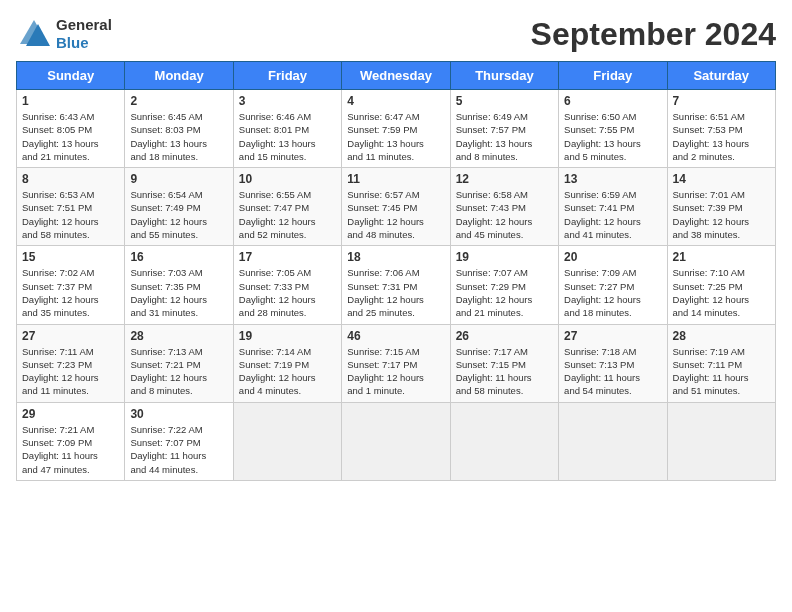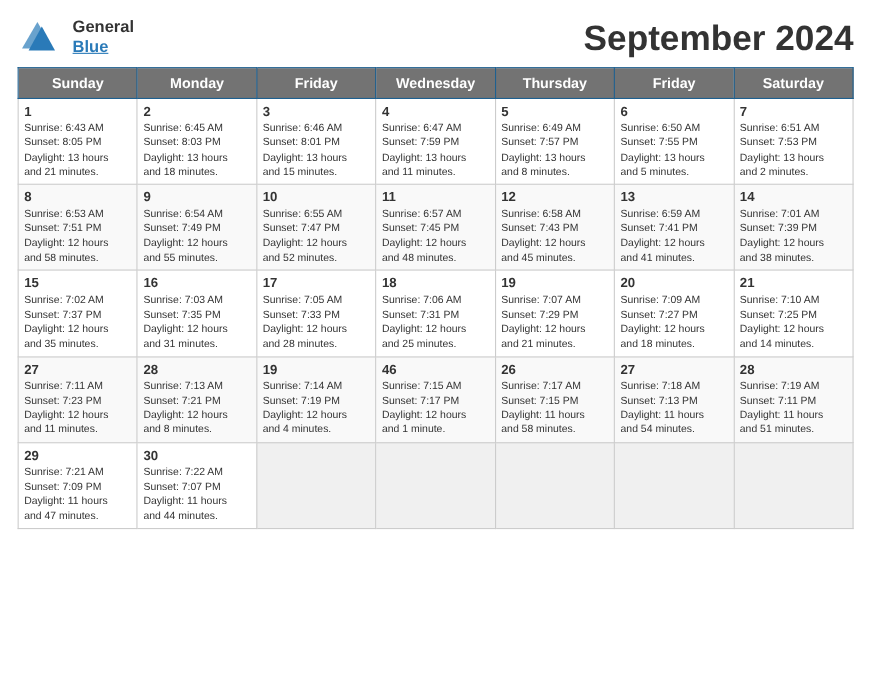--- a/index.html
+++ b/index.html
@@ -12,33 +12,33 @@
     }
     .header {
       display: flex;
       justify-content: space-between;
       align-items: flex-start;
       margin-bottom: 8px;
     }
     .logo {
       display: flex;
       align-items: center;
-      gap: 14px;
+      gap: 4px;
     }
     .title-section { text-align: center; }
     .main-title { font-size: 32px; font-weight: bold; color: #333; }
     .subtitle { font-size: 14px; color: #555; }
 
     .calendar {
       width: 100%;
       border-collapse: collapse;
       border: 1px solid #ccc;
     }
     .calendar thead th {
-      background: #737373;
+      background: #3b82f6;
       color: #fff;
       font-size: 13px;
       font-weight: bold;
       text-align: center;
       padding: 6px 4px;
       border: 1px solid #1e6090;
     }
     .calendar tbody td {
       border: 1px solid #ccc;
       vertical-align: top;
@@ -73,21 +73,21 @@
 <div class="header">
   <div class="logo">
     <svg width="36" height="36" viewBox="0 0 36 36">
       <rect x="0" y="0" width="36" height="36" fill="white"></rect>
       <polygon points="18,4 32,28 4,28" fill="#2a7ab8" opacity="0.7"></polygon>
       <polygon points="22,8 34,30 10,30" fill="#2a7ab8"></polygon>
     </svg>
     <div>
       <div>
         <span style="font-size:15px;font-weight:bold;color:#333;">General</span><br>
-        <span style="font-size:15px;font-weight:bold;color:#2a7ab8;text-decoration:underline;">Blue</span>
+        <span style="font-size:15px;font-weight:bold;color:#2a7ab8;">Blue</span>
       </div>
     </div>
   </div>
   <div class="title-section">
     <div class="main-title">September 2024</div>
   </div>
 </div>
 
 <table class="calendar">
   <thead>

